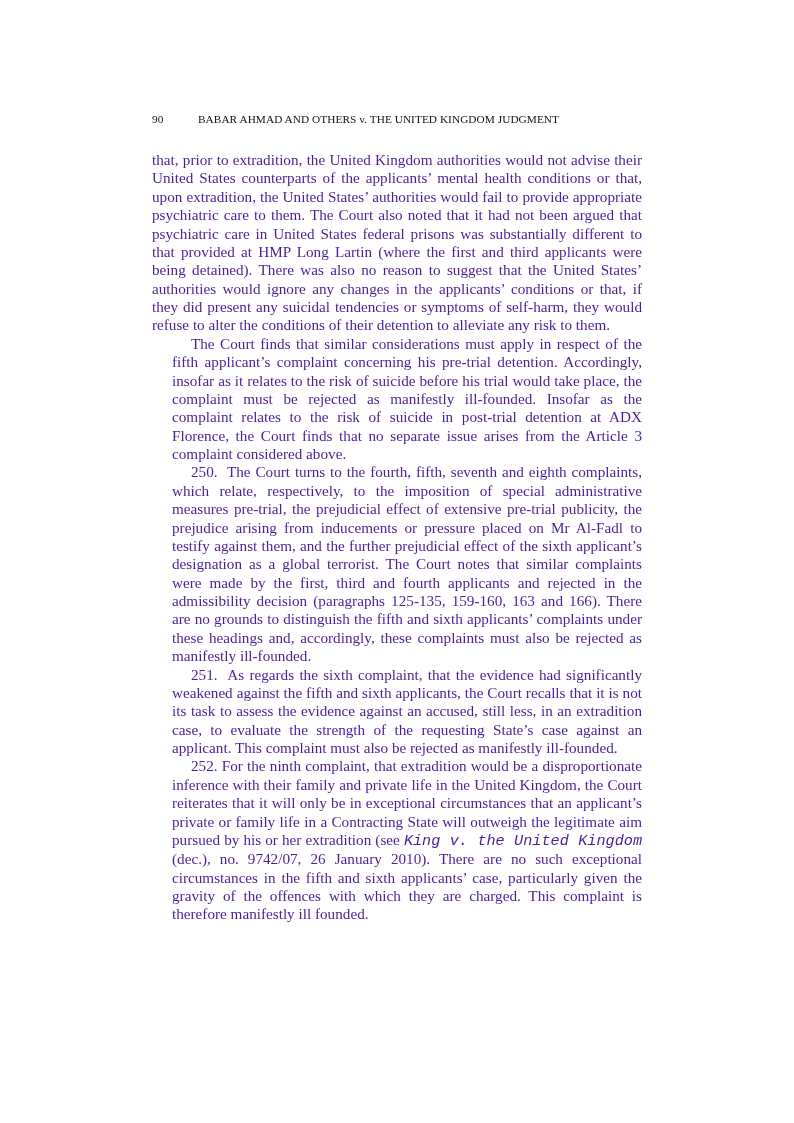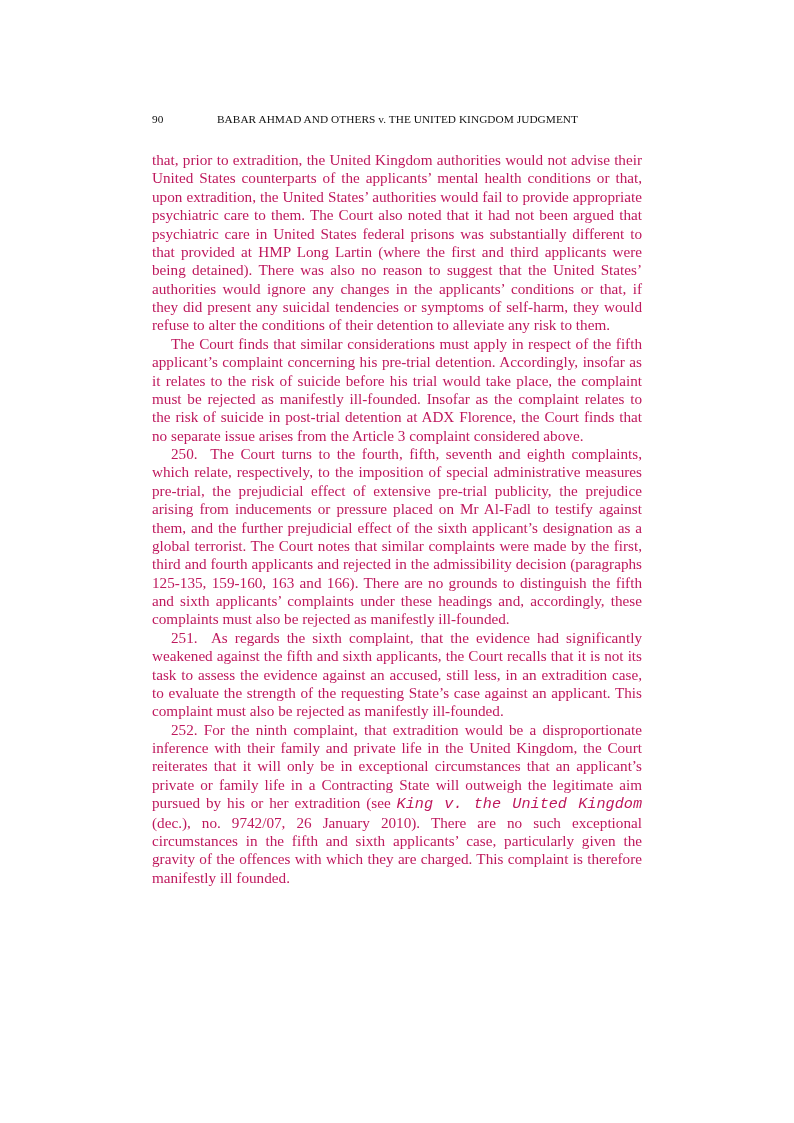--- a/index.html
+++ b/index.html
@@ -4,28 +4,28 @@
 <style>
   html, body { margin: 0; padding: 0; background: #ffffff; }
   body { width: 794px; height: 1123px; position: relative; overflow: hidden; }
   .page { position: absolute; left: 0; top: 0; width: 794px; height: 1123px; background: #fff; }
   .running-head {
     position: absolute; left: 152px; top: 113px; width: 490px;
     font-family: "Liberation Serif", serif; font-size: 11.3px; color: #111;
     white-space: nowrap;
   }
   .running-head .pnum { position: absolute; left: 0; top: 0; }
-  .running-head .title { position: absolute; left: 65px; top: 0; letter-spacing: 0.05px; }
+  .running-head .title { position: absolute; left: 46px; top: 0; letter-spacing: 0.05px; }
   .body {
     position: absolute; left: 152px; top: 151px; width: 490px;
     font-family: "Liberation Serif", serif; font-size: 15.2px; line-height: 18.37px;
-    color: #be185d; text-align: justify; hyphens: none;
+    color: #4c1d95; text-align: justify; hyphens: none;
   }
   .body p { margin: 0; }
-  .body p.indent { text-indent: 19px; }
+  .body p.indent { text-indent: 19px; margin-left: 20px; }
   .pn { }
   em { font-style: italic; font-family: Liberation Mono, monospace; }
 </style>
 </head>
 <body>
 
 <div class="page">
   <div class="running-head">
     <span class="pnum">90</span>
     <span class="title">BABAR AHMAD AND OTHERS v. THE UNITED KINGDOM JUDGMENT</span>

